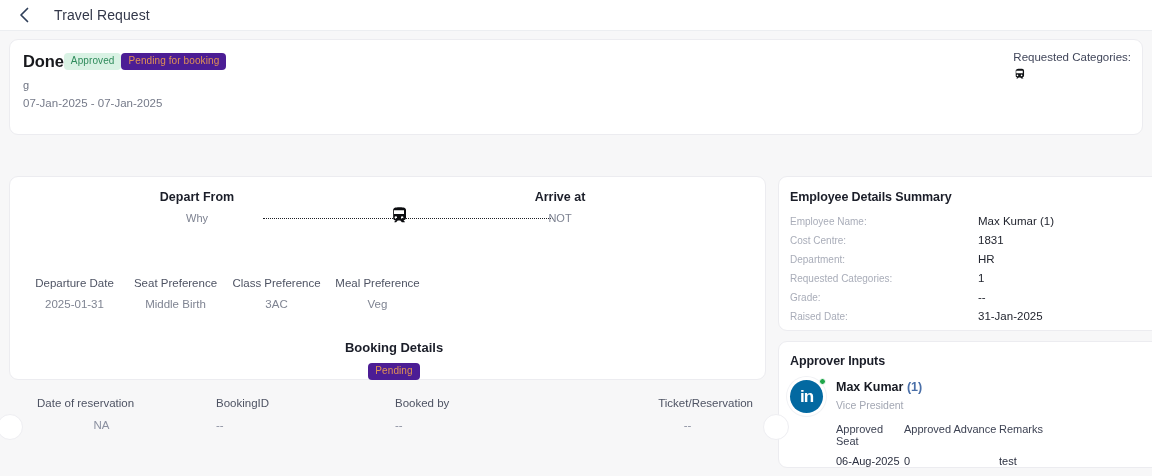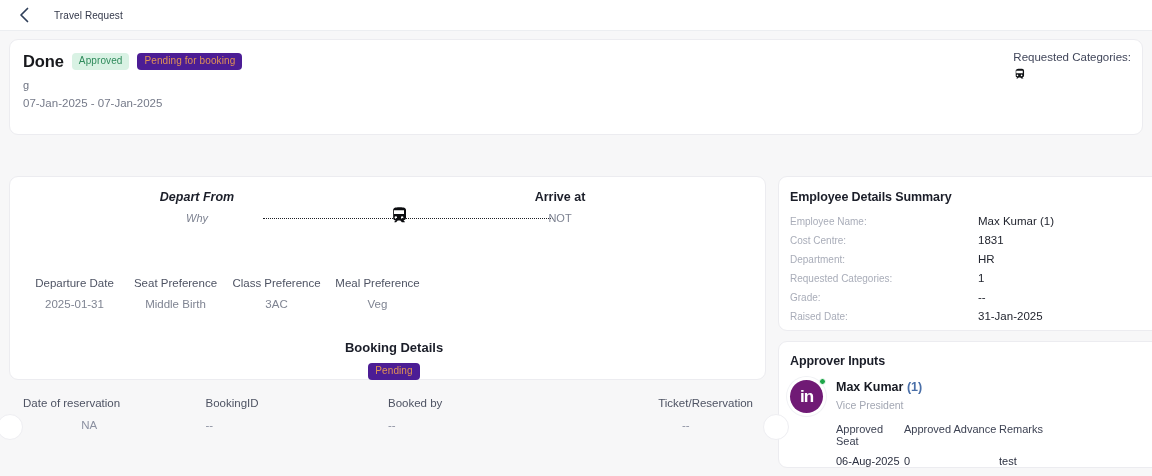--- a/index.html
+++ b/index.html
@@ -29,21 +29,21 @@
   }
   .back-btn {
     width: 20px; height: 20px;
     display: flex; align-items: center; justify-content: center;
     cursor: pointer;
     color: #2f3f59;
   }
   .back-btn svg { display:block; }
   .topbar-title {
     margin-left: 20px;
-    font-size: 10px;
+    font-size: 14px;
     color: #33384a;
     letter-spacing: .1px;
   }
 
   
   .page {
     padding: 8px 0 0 0;
     position: relative;
     height: 445px;
   }
@@ -59,21 +59,20 @@
     position: absolute;
     left: 9px;
     top: 8px;
     width: 1134px;
     height: 96px;
     padding: 12px 16px 0 13px;
   }
   .summary-row {
     display: flex;
     align-items: center;
-    gap: 8px;
   }
   .done-title {
     font-size: 16.5px;
     font-weight: 700;
     color: #17181c;
     letter-spacing: -.1px;
   }
   .badge {
     font-size: 10px;
     padding: 3px 7px 4px 7px;
@@ -147,21 +146,21 @@
   .route {
     position: relative;
     margin-top: 13px;
     height: 48px;
   }
   .route-end {
     position: absolute;
     text-align: center;
     width: 120px;
   }
-  .route-end.depart { left: 127px; font-style: italic; }
+  .route-end.depart { left: 127px; }
   .route-end.arrive { left: 490px; }
   .route-end-title {
     font-size: 12.5px;
     font-weight: 700;
     color: #1b1e29;
   }
   .route-end-sub {
     margin-top: 8px;
     font-size: 11px;
     color: #7d8291;
@@ -208,21 +207,21 @@
     font-size: 13px;
     font-weight: 700;
     color: #1b1e29;
   }
   .booking-grid {
     display: flex;
     margin-top: 17px;
     padding: 0 12px 0 13px;
   }
   .bk-col { flex: 1; text-align: left; }
-  .bk-col:first-child { text-align: left; }
+  .bk-col:first-child { text-align: left; margin-left: 14px; }
   .bk-col:first-child .bk-val { text-align: center; padding-right: 50px; }
   .bk-col:last-child { text-align: right; }
   .bk-col:last-child .bk-val { text-align: center; padding-left: 48px; }
   .bk-head {
     font-size: 11.5px;
     color: #4e5363;
   }
   .bk-val {
     margin-top: 10px;
     font-size: 11.5px;
@@ -269,21 +268,21 @@
     padding: 12px 0 0 11px;
   }
   .appr-body {
     display: flex;
     margin-top: 12px;
   }
   .avatar-wrap { position: relative; width: 46px; }
   .avatar {
     width: 33px; height: 33px;
     border-radius: 50%;
-    background: #701a75;
+    background: #0369a1;
     color: #ffffff;
     font-size: 17px;
     font-weight: 700;
     display: flex;
     align-items: center;
     justify-content: center;
     box-shadow: 0 0 0 3px #ffffff, 0 0 0 4px #f1f2f5;
     font-family: "Liberation Sans", sans-serif;
     letter-spacing: -1px;
   }

